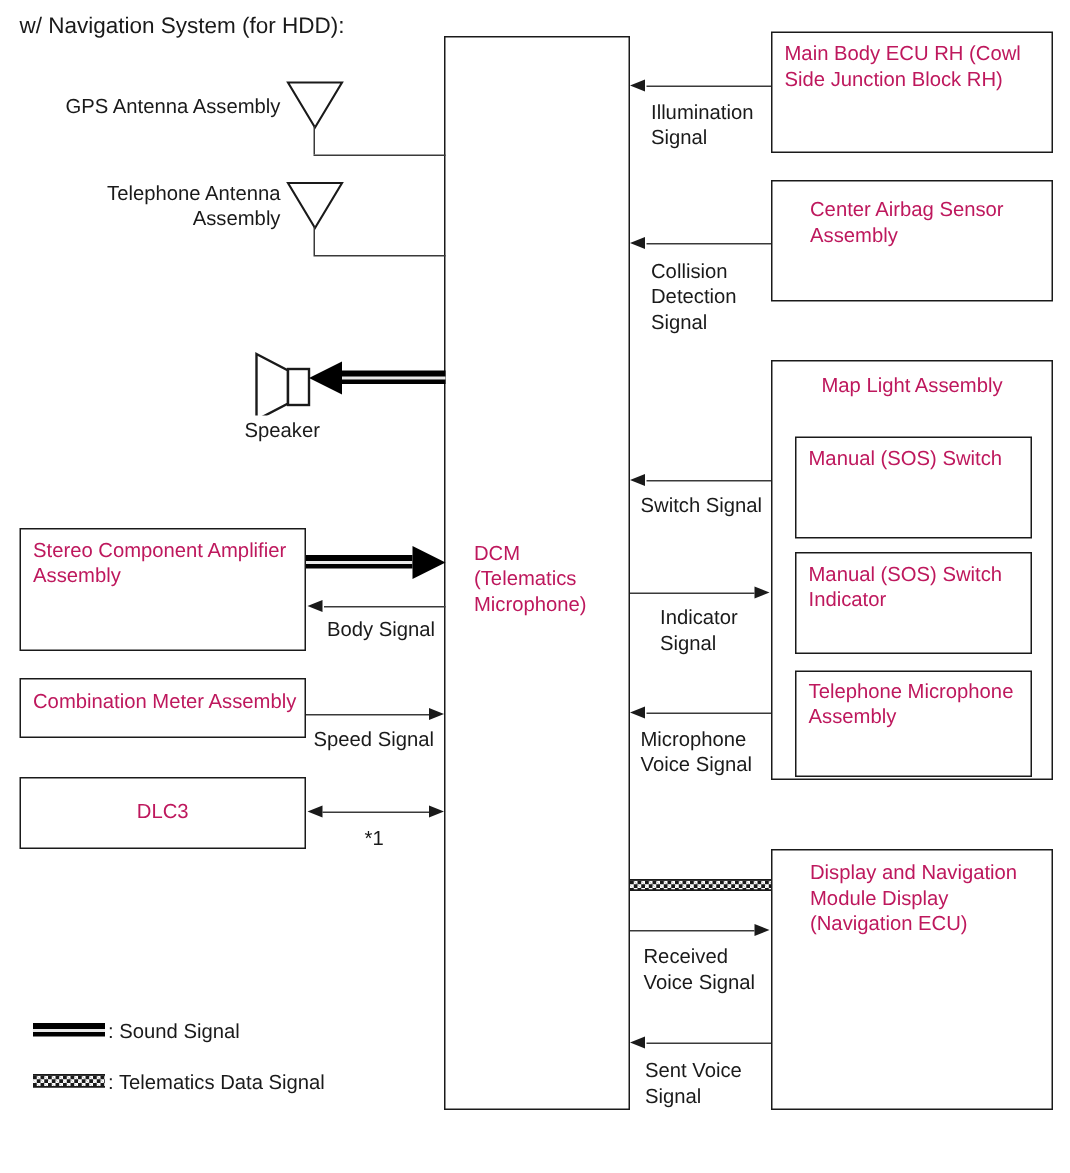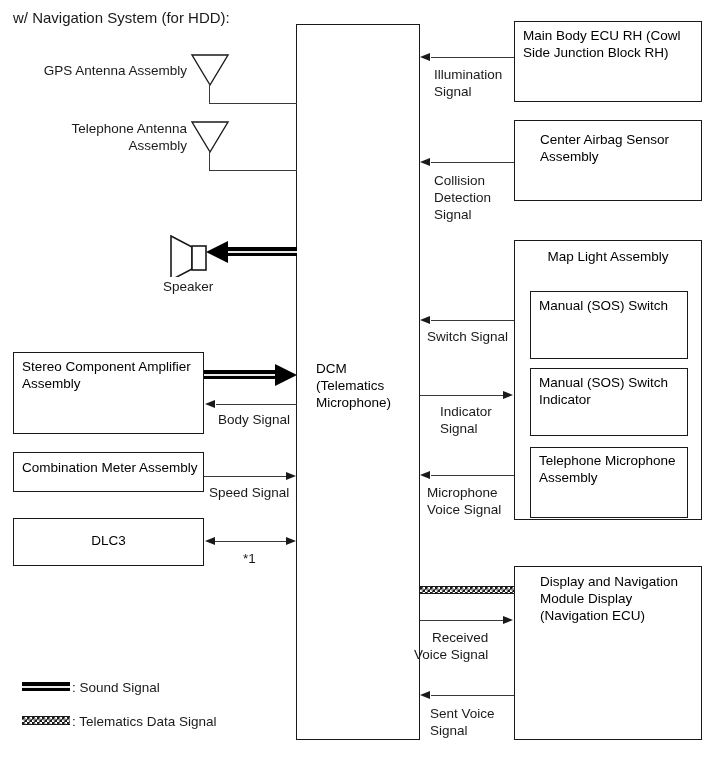--- a/index.html
+++ b/index.html
@@ -33,21 +33,21 @@
     background: #ffffff;
     box-sizing: border-box;
   }
   .box-inner {
     border-width: 1.4px;
   }
   .boxlabel {
     position: absolute;
     font-size: 13.5px;
     line-height: 17px;
-    color: #000000;
+    color: #be185d;
     white-space: pre-line;
   }
   
   .hline {
     position: absolute;
     height: 0;
     border-top: 1.3px solid #3a3a3a;
   }
   .vline {
     position: absolute;
@@ -240,21 +240,21 @@
 
   <div class="box" style="left:514px; top:566px; width:188px; height:174px;"></div>
   <div class="boxlabel" style="left:540px; top:573px; width:162px;">Display and Navigation
 Module Display
 (Navigation ECU)</div>
 
   <div class="telematics-line" style="left:420px; top:586px; width:94px;"></div>
 
   <div class="hline" style="left:420px; top:620px; width:83px;"></div>
   <div class="arrow-r" style="left:503px; top:616px;"></div>
-  <div class="txt" style="left:414px; top:629px;text-align:right;">Received
+  <div class="txt" style="left:429px; top:629px;">Received
 Voice Signal</div>
 
   <div class="hline" style="left:431px; top:695px; width:83px;"></div>
   <div class="arrow-l" style="left:420px; top:691px;"></div>
   <div class="txt" style="left:430px; top:705px;">Sent Voice
 Signal</div>
 
 
   <div class="legend-sound" style="left:22px; top:682px;"></div>
   <div class="txt" style="left:72px; top:679px;">: Sound Signal</div>

